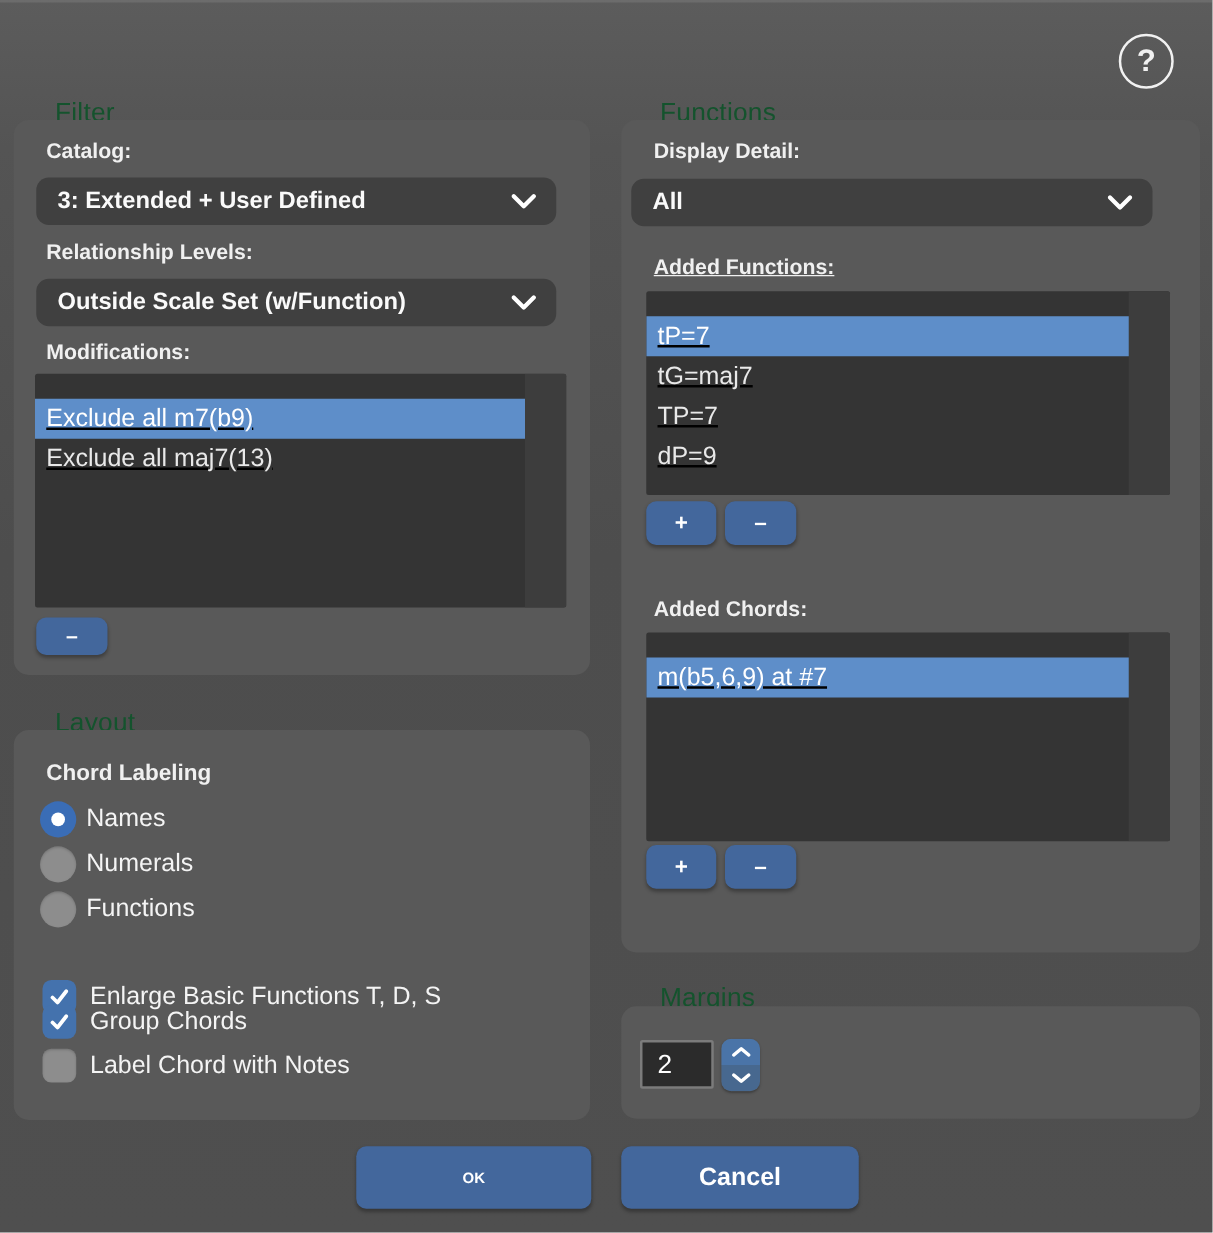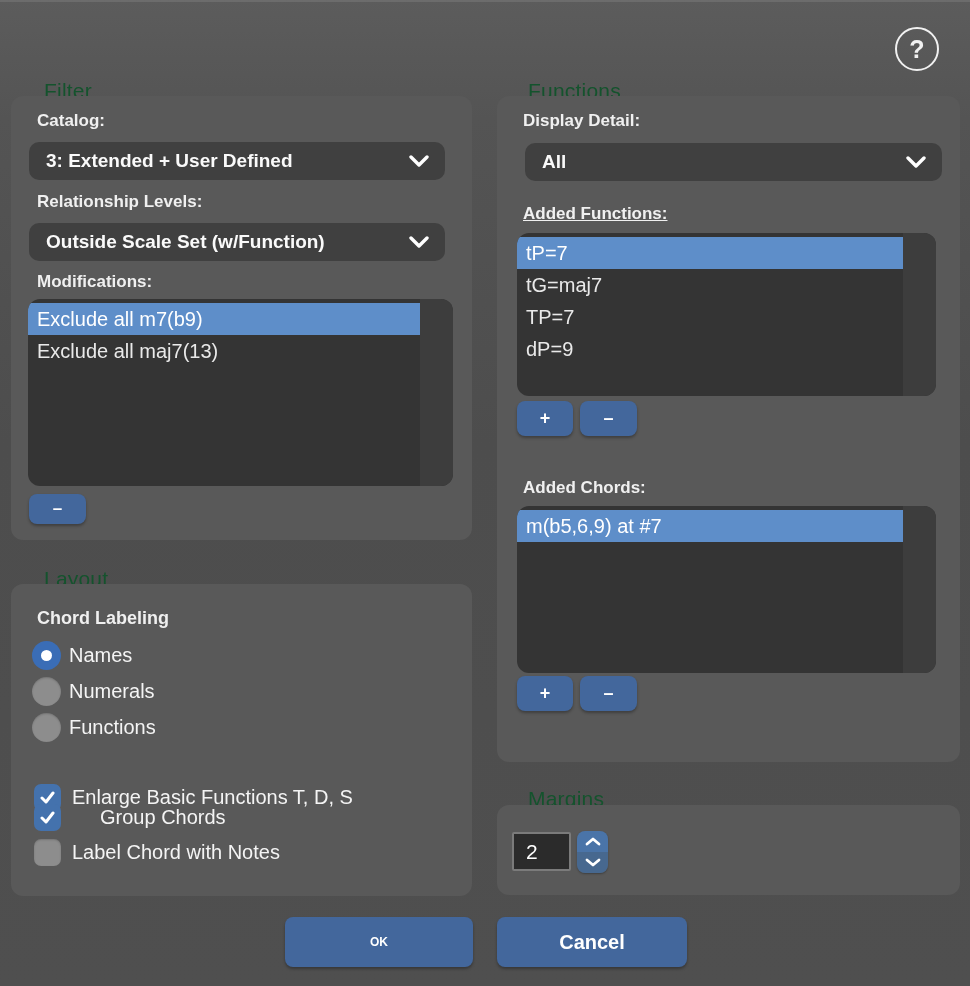--- a/index.html
+++ b/index.html
@@ -32,24 +32,24 @@
   #fn-af-label  { left:26px; top:108px;text-decoration:underline; }
   #fn-ac-label  { left:26px; top:382px; }
   #l-cl-label   { left:26px; top:24px; font-size:18px; }
 
   .dropdown { position:absolute; height:38px; background:#404040; border-radius:10px;
     display:flex; align-items:center; justify-content:space-between;
     padding:0 16px 0 17px; cursor:default; }
   .dropdown .dd-value { font-size:19px; font-weight:600; color:#fafafa; white-space:nowrap; }
   #f-cat-dd { left:18px; top:46px;  width:416px; }
   #f-rel-dd { left:18px; top:127px; width:416px; }
-  #fn-dd    { left:28px; top:47px;  width:417px; }
+  #fn-dd    { left:8px; top:47px;  width:417px; }
   .chev svg { display:block; }
 
-  .listbox { position:absolute; background:#343434; border-radius:12px; padding-top:4px; overflow:hidden; }
+  .listbox { position:absolute; background:#343434; border-radius:2px; padding-top:20px; overflow:hidden;text-decoration:underline; }
   #f-mod-list { left:17px; top:203px; width:425px; height:187px; }
   #fn-af-list { left:20px; top:137px; width:419px; height:163px; }
   #fn-ac-list { left:20px; top:410px; width:419px; height:167px; }
   .scroll-strip { position:absolute; top:0; right:0; bottom:0; width:33px; background:#3d3d3d; }
   .list-row { height:32px; line-height:32px; padding-left:9px; margin-right:33px;
     font-size:20px; color:#e9e9e9; white-space:nowrap; position:relative; z-index:1; }
   .list-row.selected { background:#5e8ec9; color:#ffffff; }
 
   .blue-btn { background:#43679c; border:none; border-radius:8px; color:#fff; font-weight:700;
     font-family:inherit; display:flex; align-items:center; justify-content:center;
@@ -69,21 +69,21 @@
     border-radius:50%; background:#fff; }
   .radio.off { background:#8d8d8d; box-shadow:inset 0 1px 2px rgba(0,0,0,.18); }
   #l-radio-0 { left:21px; top:57px; }
   #l-radio-1 { left:21px; top:93px; }
   #l-radio-2 { left:21px; top:129px; }
   .checkbox { width:27px; height:27px; border-radius:7px; margin-right:11px;
     display:flex; align-items:center; justify-content:center; flex:none; }
   .checkbox.on  { background:#4472ad; }
   .checkbox.off { background:#8d8d8d; box-shadow:inset 0 1px 2px rgba(0,0,0,.18); }
   #l-check-0 { left:23px; top:200px; }
-  #l-check-1 { left:23px; top:220px;gap:28px; }
+  #l-check-1 { left:23px; top:220px; }
   #l-check-2 { left:23px; top:255px; }
 
   .num-input { position:absolute; left:15px; top:27px; width:59px; height:39px;
     background:#2b2b2b; border:2px solid #7b7b7b; color:#fff; font-size:21px;
     font-family:inherit; padding-left:12px; border-radius:2px; }
   .spinner { position:absolute; left:80px; top:26px; width:31px; height:42px;
     border-radius:8px; overflow:hidden; display:flex; flex-direction:column;
     box-shadow:0 1px 2px rgba(0,0,0,.3); }
   .spin-half { flex:1; border:none; display:flex; align-items:center; justify-content:center;
     cursor:default; padding:0; }

